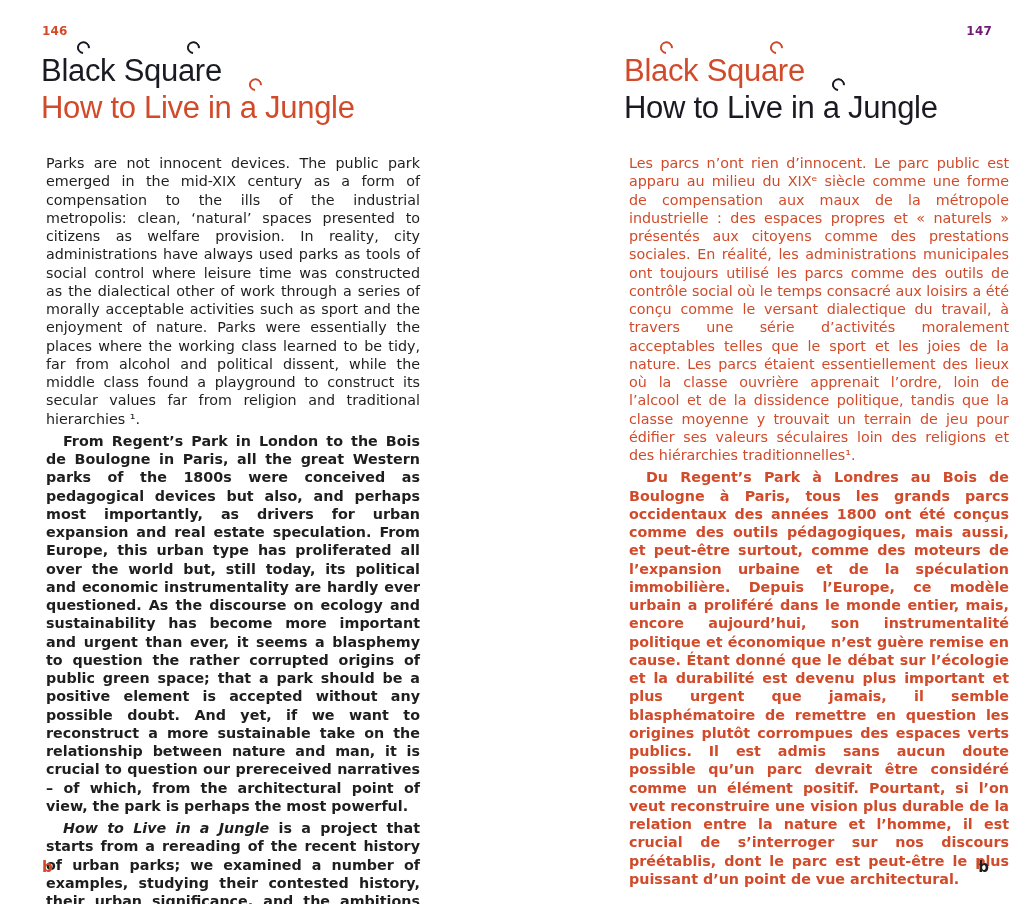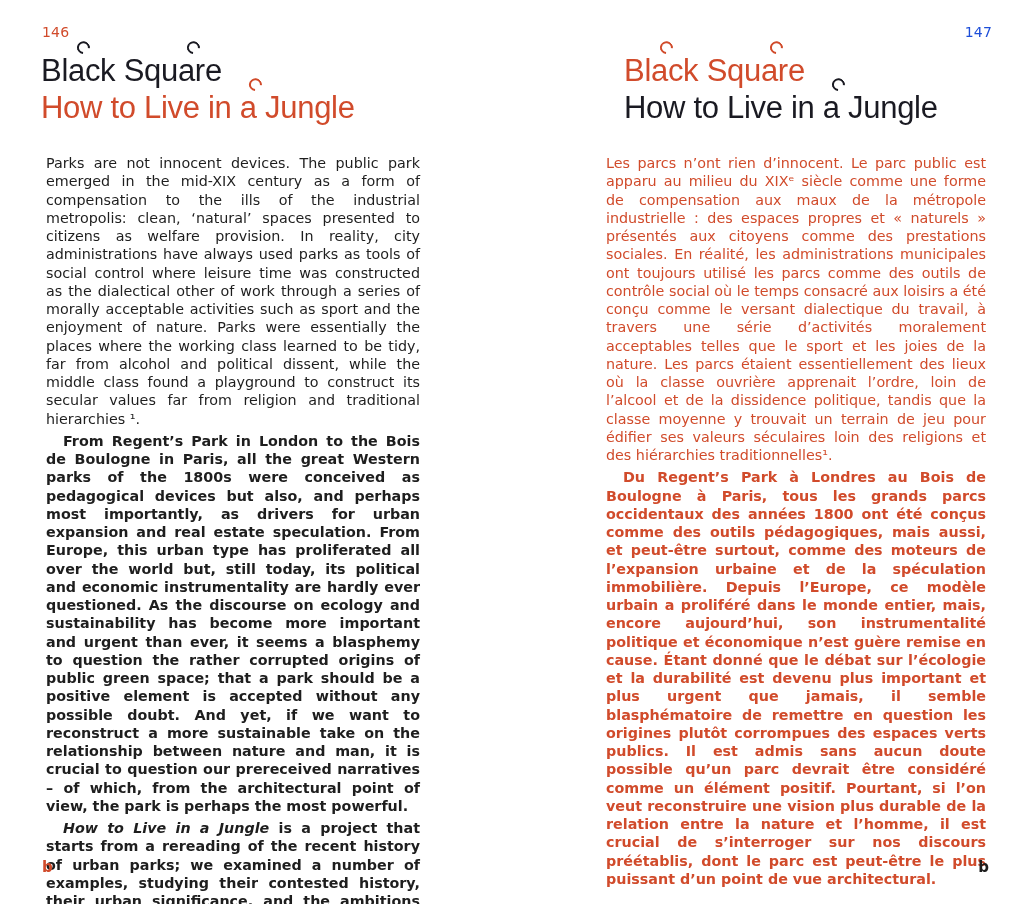--- a/index.html
+++ b/index.html
@@ -6,24 +6,24 @@
   .spread{
     position:relative;
     width:1034px;height:904px;
     background:#ffffff;
     font-family:"DejaVu Sans",sans-serif;
     color:#1d1d1d;
     overflow:hidden;
   }
   .folio{
     position:absolute;top:24px;
-    font-size:14px;font-weight:normal;letter-spacing:0.2px;
+    font-size:12px;font-weight:bold;letter-spacing:0.2px;
   }
   .folio-left{left:42px;color:#d14b2b;}
-  .folio-right{right:42px;color:#1d4ed8;text-align:left;}
+  .folio-right{right:42px;color:#701a75;text-align:left;}
   .title{
     position:absolute;top:52px;
     font-family:"Liberation Sans",sans-serif;
     font-size:31px;line-height:37px;font-weight:400;
     letter-spacing:-0.3px;white-space:nowrap;
   }
   .title-left{left:41px;}
   .title-right{left:624px;}
   .t-dark{color:#1a1a22;}
   .t-orange{color:#d14b2b;}
@@ -37,21 +37,21 @@
     border-radius:50%;
     border-bottom-color:transparent;
     transform:rotate(-40deg);
   }
   .body-col{
     position:absolute;top:150px;
     font-size:14.3px;line-height:18.25px;
     text-align:justify;
   }
   .body-left{left:42px;width:382px;color:#1e1e1e;}
-  .body-right{left:602px;width:388px;color:#d14b2b;}
+  .body-right{left:625px;width:388px;color:#d14b2b;}
   .body-col p{margin:4px;padding:0;}
   .indent{text-indent:17px;font-weight:bold;}
   .footer-mark{
     position:absolute;top:858px;
     font-size:15px;font-weight:bold;
   }
   .footer-left{left:42px;color:#d14b2b;}
   .footer-right{right:45px;color:#1d1d1d;}
   i{font-style:italic;}
 </style>

